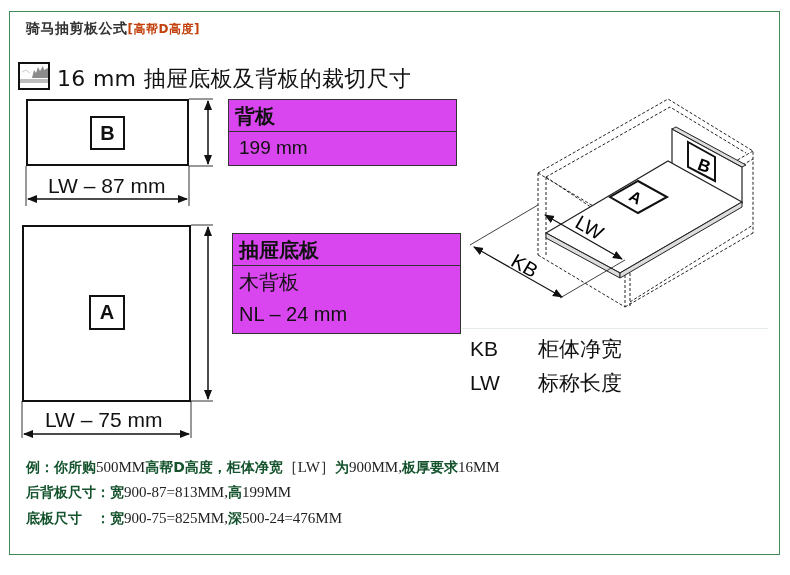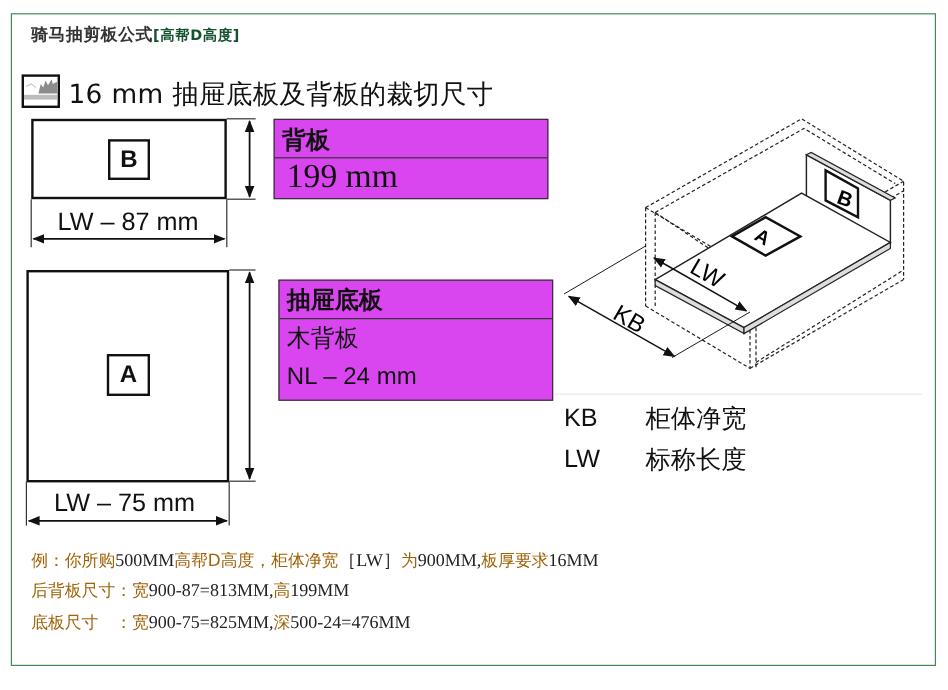--- a/index.html
+++ b/index.html
@@ -1,36 +1,36 @@
 <!DOCTYPE html>
 <html><head>
 <meta charset="utf-8">
 <style>
   html, body { margin:0; padding:0; }
   body { width:790px; height:575px; background:#ffffff; position:relative; overflow:hidden;
          font-family:"DejaVu Sans","Liberation Sans",sans-serif; color:#111; }
   .frame { position:absolute; left:9px; top:11px; width:771px; height:544px; border:1px solid #3f8a55; box-sizing:border-box; }
   .abs { position:absolute; }
   .page-title { left:26px; top:20px; font-size:14px; font-weight:bold; color:#333; letter-spacing:0.5px; white-space:nowrap; }
-  .page-title .sub { color:#14532d; font-size:12px; }
+  .page-title .sub { color:#c2410c; font-size:12px; }
   .section-icon { left:18px; top:62px; width:32px; height:28px; border:2px solid #111; box-sizing:border-box; background:#fff; overflow:hidden; }
   .section-title { left:57px; top:64px; font-size:22px; font-weight:normal; white-space:nowrap; letter-spacing:0.3px; }
   .panel { position:absolute; border:2px solid #111; box-sizing:border-box; background:#fff; }
   .label-box { position:absolute; border:2px solid #111; background:#fff; font-weight:bold; font-size:20px;
                display:flex; align-items:center; justify-content:center; box-sizing:border-box; font-family:"Liberation Sans",sans-serif; }
   .dim-text { position:absolute; font-size:21px; font-family:"Liberation Sans",sans-serif; white-space:nowrap;text-align:center; }
   .info-table { position:absolute; border:1.5px solid #333; box-sizing:border-box; background:#d946ef; }
   .info-table .hdr { font-size:20px; font-weight:bold; padding:2px 6px; border-bottom:1.5px solid #333; height:32px; box-sizing:border-box; line-height:28px; }
   .info-table .row { font-size:20px; padding:0 6px; height:32px; line-height:32px; font-family:"Liberation Sans",sans-serif; }
-  .info-table .serif { font-family:Liberation Serif, serif; font-size:28px; padding-left:10px; }
+  .info-table .serif { font-family:Liberation Sans, sans-serif; font-size:19px; padding-left:10px; }
   .legend { position:absolute; left:470px; top:332px; }
   .legend .lrow { display:flex; height:34px; align-items:center; font-size:21px; }
   .legend .abbr { width:68px; font-family:"Liberation Sans",sans-serif; }
   .example { position:absolute; left:26px; white-space:nowrap; font-size:14px; color:#222; }
-  .example b { font-weight:normal; color:#a16207; }
+  .example b { font-weight:bold; color:#14532d; }
   .example .mono { font-family:"Liberation Serif",serif; font-size:15px; }
   .sep { position:absolute; left:462px; top:328px; width:306px; height:1px; background:#e6ece6; }
 </style>
 </head>
 <body>
 
 <div class="frame"></div>
 
 <div class="abs page-title">
   <span>骑马抽剪板公式</span><span class="sub">[高帮D高度]</span>

